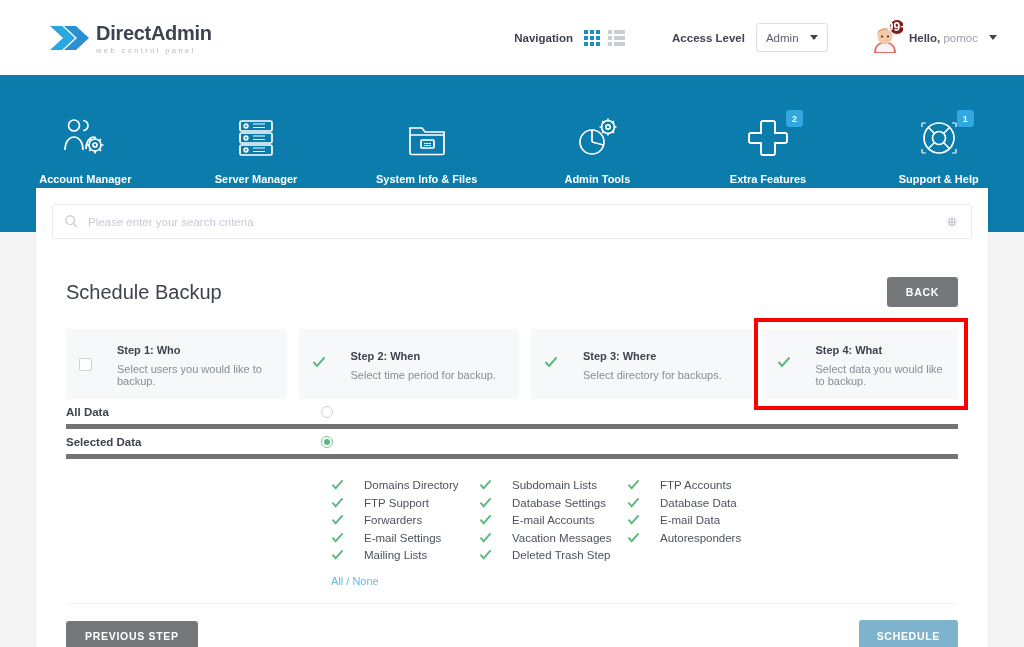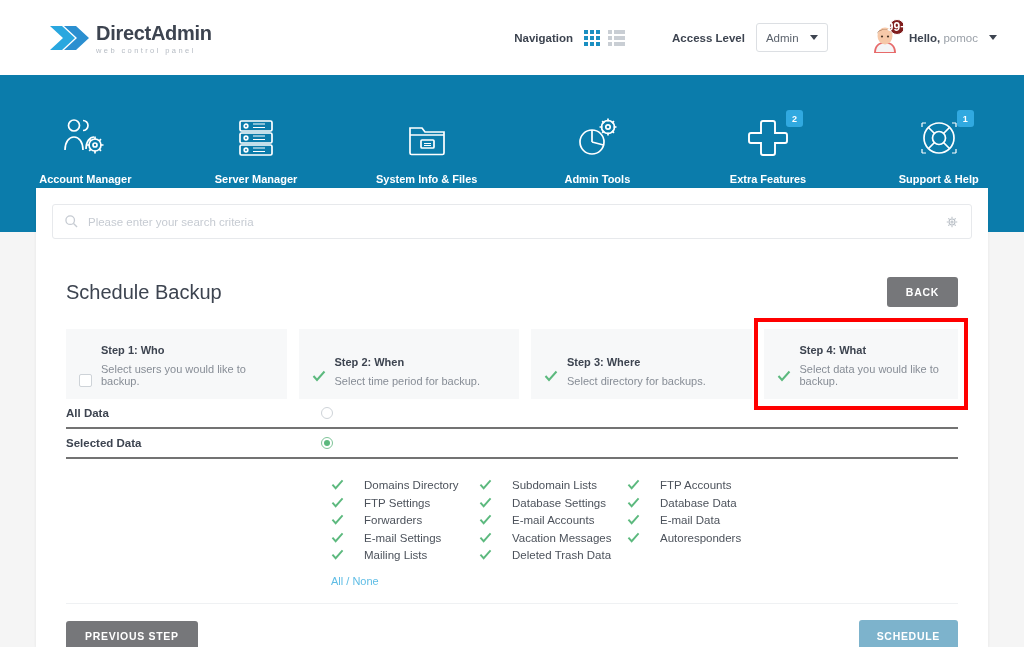--- a/index.html
+++ b/index.html
@@ -100,37 +100,37 @@
   .btn {
     border: 0; border-radius: 3px; cursor: pointer; color: #fff;
     font-size: 10.5px; font-weight: bold; letter-spacing: 0.7px;
     font-family: "Liberation Sans", sans-serif;
   }
   .btn-grey { background: #76777a; padding: 9px 19px; }
   .btn-blue { background: #7db3cc; padding: 10px 18px; }
 
   .steps { display: flex; gap: 12px; margin: 22px 30px 0 30px; }
   .step {
-    flex: 1; background: #f7f8f9; padding: 11px 13px 12px 13px; display: flex; gap: 9px;
-    align-items: flex-end; cursor: pointer;
+    flex: 1; background: #f7f8f9; padding: 11px 13px 12px 13px; display: flex; gap: 25px;
+    align-items: center; cursor: pointer;
   }
   .step .chk { margin-top: 1px; flex: none; }
   .step .s-title { font-size: 11px; font-weight: bold; color: #3d4450; }
   .step .s-desc { font-size: 11px; color: #878d96; margin-top: 5px; }
   .step-highlight-wrap { position: relative; flex: 1; }
   .redbox {
     position: absolute; left: -10px; top: -11px; right: -10px; bottom: -11px;
     border: 4px solid #ff0000; pointer-events: none;
   }
 
   .box-empty { width: 13px; height: 13px; border: 1px solid #ced3d8; background: #fff; border-radius: 2px; display: inline-block; }
 
   .datarow {
     display: flex; align-items: center; margin: 0 30px; height: 30px;
-    border-bottom: 2px solid #737373;
+    border-bottom: 5px solid #737373;
   }
   .datarow:first-of-type { margin-top: 22px; }
   .datarow .dlabel { font-size: 11.5px; color: #3d4450; font-weight: bold; width: 255px; }
   .radio-off { width: 12px; height: 12px; border: 1px solid #ced3d8; border-radius: 50%; background: #fff; }
   .radio-on { width: 12px; height: 12px; border: 1px solid #7ec498; border-radius: 50%; background: #fff; display: flex; align-items: center; justify-content: center; }
   .radio-on i { width: 6px; height: 6px; border-radius: 50%; background: #5cb97e; display: block; }
 
   .optgrid {
     margin: 18px 30px 0 295px; display: grid;
     grid-template-columns: 148px 148px 148px; row-gap: 1px;
@@ -409,21 +409,21 @@
         <svg width="13" height="12" viewBox="0 0 14 13" fill="none" stroke="#5cb97e" stroke-width="2">
             <path d="M1.5 6 L5 10 L12.5 1.5"></path>
           </svg>
         <span class="olbl">FTP Accounts</span>
       </div>
 
       <div class="opt">
         <svg width="13" height="12" viewBox="0 0 14 13" fill="none" stroke="#5cb97e" stroke-width="2">
             <path d="M1.5 6 L5 10 L12.5 1.5"></path>
           </svg>
-        <span class="olbl">FTP Settings</span>
+        <span class="olbl">FTP Support</span>
       </div>
       <div class="opt">
         <svg width="13" height="12" viewBox="0 0 14 13" fill="none" stroke="#5cb97e" stroke-width="2">
             <path d="M1.5 6 L5 10 L12.5 1.5"></path>
           </svg>
         <span class="olbl">Database Settings</span>
       </div>
       <div class="opt">
         <svg width="13" height="12" viewBox="0 0 14 13" fill="none" stroke="#5cb97e" stroke-width="2">
             <path d="M1.5 6 L5 10 L12.5 1.5"></path>
@@ -472,21 +472,21 @@
       <div class="opt">
         <svg width="13" height="12" viewBox="0 0 14 13" fill="none" stroke="#5cb97e" stroke-width="2">
             <path d="M1.5 6 L5 10 L12.5 1.5"></path>
           </svg>
         <span class="olbl">Mailing Lists</span>
       </div>
       <div class="opt">
         <svg width="13" height="12" viewBox="0 0 14 13" fill="none" stroke="#5cb97e" stroke-width="2">
             <path d="M1.5 6 L5 10 L12.5 1.5"></path>
           </svg>
-        <span class="olbl">Deleted Trash Data</span>
+        <span class="olbl">Deleted Trash Step</span>
       </div>
       <div class="opt"></div>
     </div>
 
     <div class="allnone">
       <a>All</a>
       <span>/</span>
       <a>None</a>
     </div>
 

